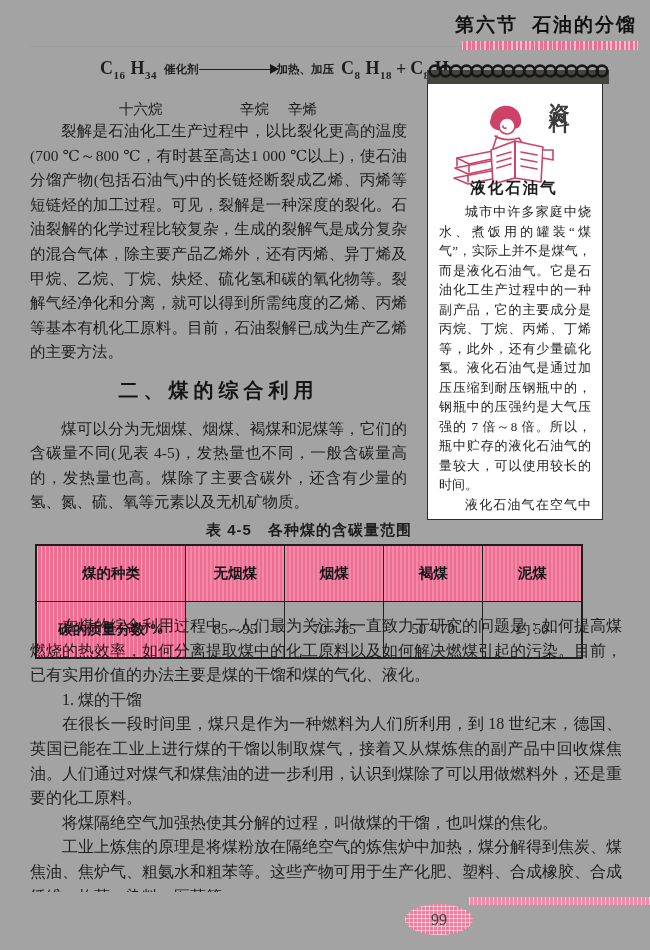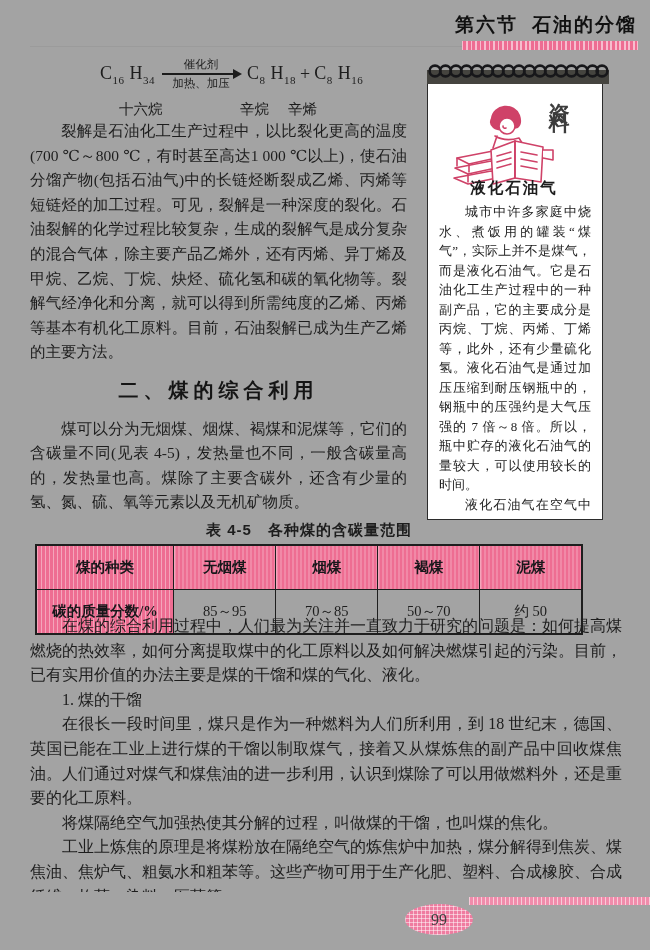--- a/index.html
+++ b/index.html
@@ -15,25 +15,25 @@
     font-weight:bold;font-size:19px;letter-spacing:2px;color:#111;
   }
   .header-title .gap{display:inline-block;width:14px;}
   .header-rule{position:absolute;top:46px;left:30px;width:433px;height:1px;background:#9b9b9b;}
   .header-bar{
     position:absolute;top:41px;left:462px;width:176px;height:9px;
     background-color:#ee6d92;
     background-image:repeating-linear-gradient(90deg,rgba(255,255,255,.55) 0 1.5px,transparent 1.5px 4.5px);
   }
   
-  .equation{position:absolute;left:100px;top:58px;display:flex;align-items:center;font-size:18px;}
+  .equation{position:absolute;left:100px;top:58px;display:flex;align-items:center;font-size:18px;font-weight:bold;}
   .chem{white-space:nowrap;letter-spacing:.5px;}
   .chem sub{font-size:11px;}
   .chem .sp{display:inline-block;width:5px;}
-  .arrow-block{display:flex;flex-direction:column;align-items:center;margin:0 7px;font-size:11.5px;line-height:1.15;}
+  .arrow-block{display:flex;flex-direction:row;align-items:center;margin:0 7px;font-size:11.5px;line-height:1.15;}
   .rxn-arrow{position:relative;width:78px;height:1.6px;background:#1c1c1c;margin:2px 0;}
   .rxn-arrow::after{
     content:'';position:absolute;right:-2px;top:-4.2px;
     border-left:9px solid #1c1c1c;border-top:5px solid transparent;border-bottom:5px solid transparent;
   }
   .plus{margin:0 4px;font-size:18px;}
   .eq-label{position:absolute;top:100px;font-size:14.5px;}
   .lbl1{left:119px;}
   .lbl2{left:240px;}
   .lbl3{left:288px;}
@@ -50,21 +50,21 @@
   .table-caption{
     position:absolute;left:35px;top:521px;width:548px;text-align:center;
     font-family:"Liberation Sans","DejaVu Sans",sans-serif;
     font-weight:bold;font-size:15px;letter-spacing:1px;
   }
   
   table.coal{
     position:absolute;left:35px;top:544px;width:548px;border-collapse:collapse;
     border:2px solid #1e1e1e;font-size:14.5px;table-layout:fixed;
   }
-  table.coal td,table.coal th{border:1px solid #1e1e1e;text-align:center;padding:8px;height:27px;}
+  table.coal td,table.coal th{border:1px solid #1e1e1e;text-align:center;padding:14px;height:27px;}
   table.coal .pink{
     background-color:#ee6d92;
     background-image:repeating-linear-gradient(90deg,rgba(255,255,255,.38) 0 1.5px,transparent 1.5px 4px);
     font-weight:bold;color:#17171a;
   }
   table.coal .c0{width:22%;}
   .main-full{
     position:absolute;left:30px;top:614px;width:592px;height:278px;overflow:hidden;
     font-size:16px;line-height:24.6px;text-align:justify;
   }

